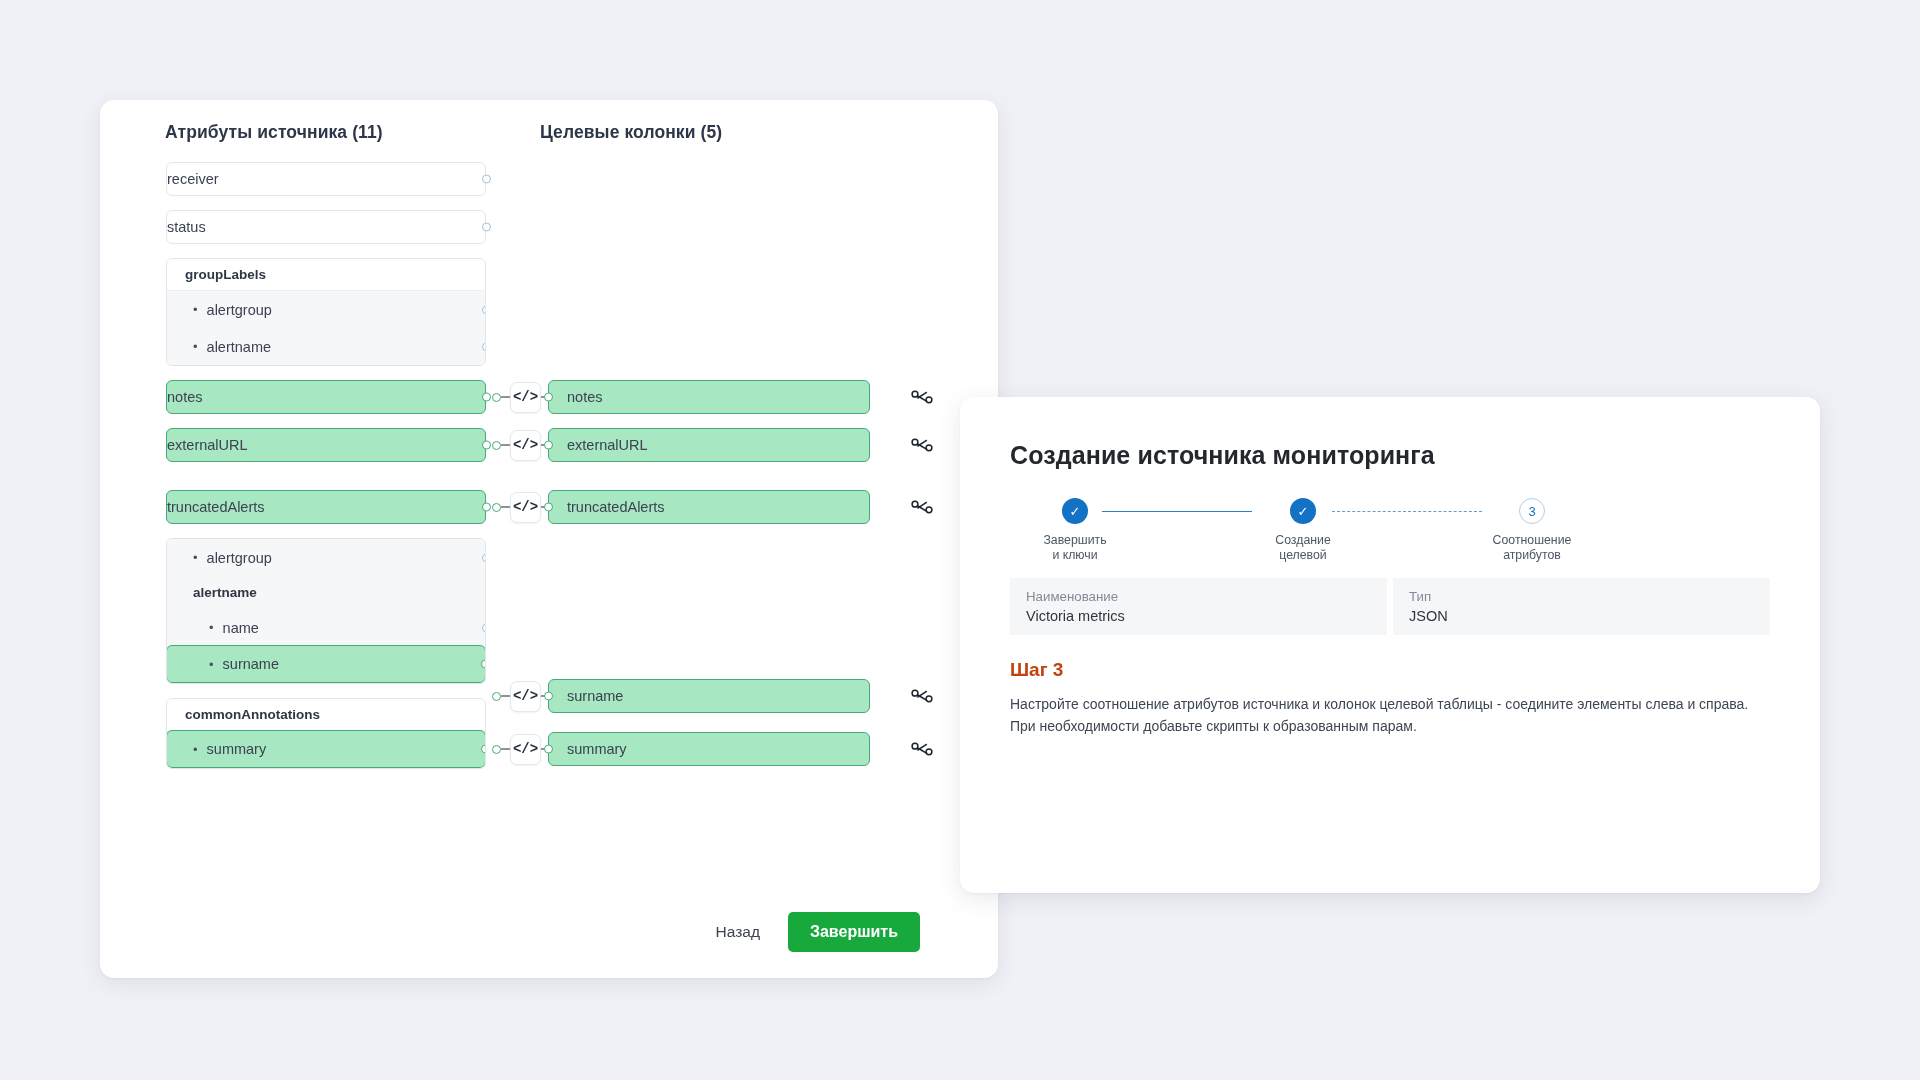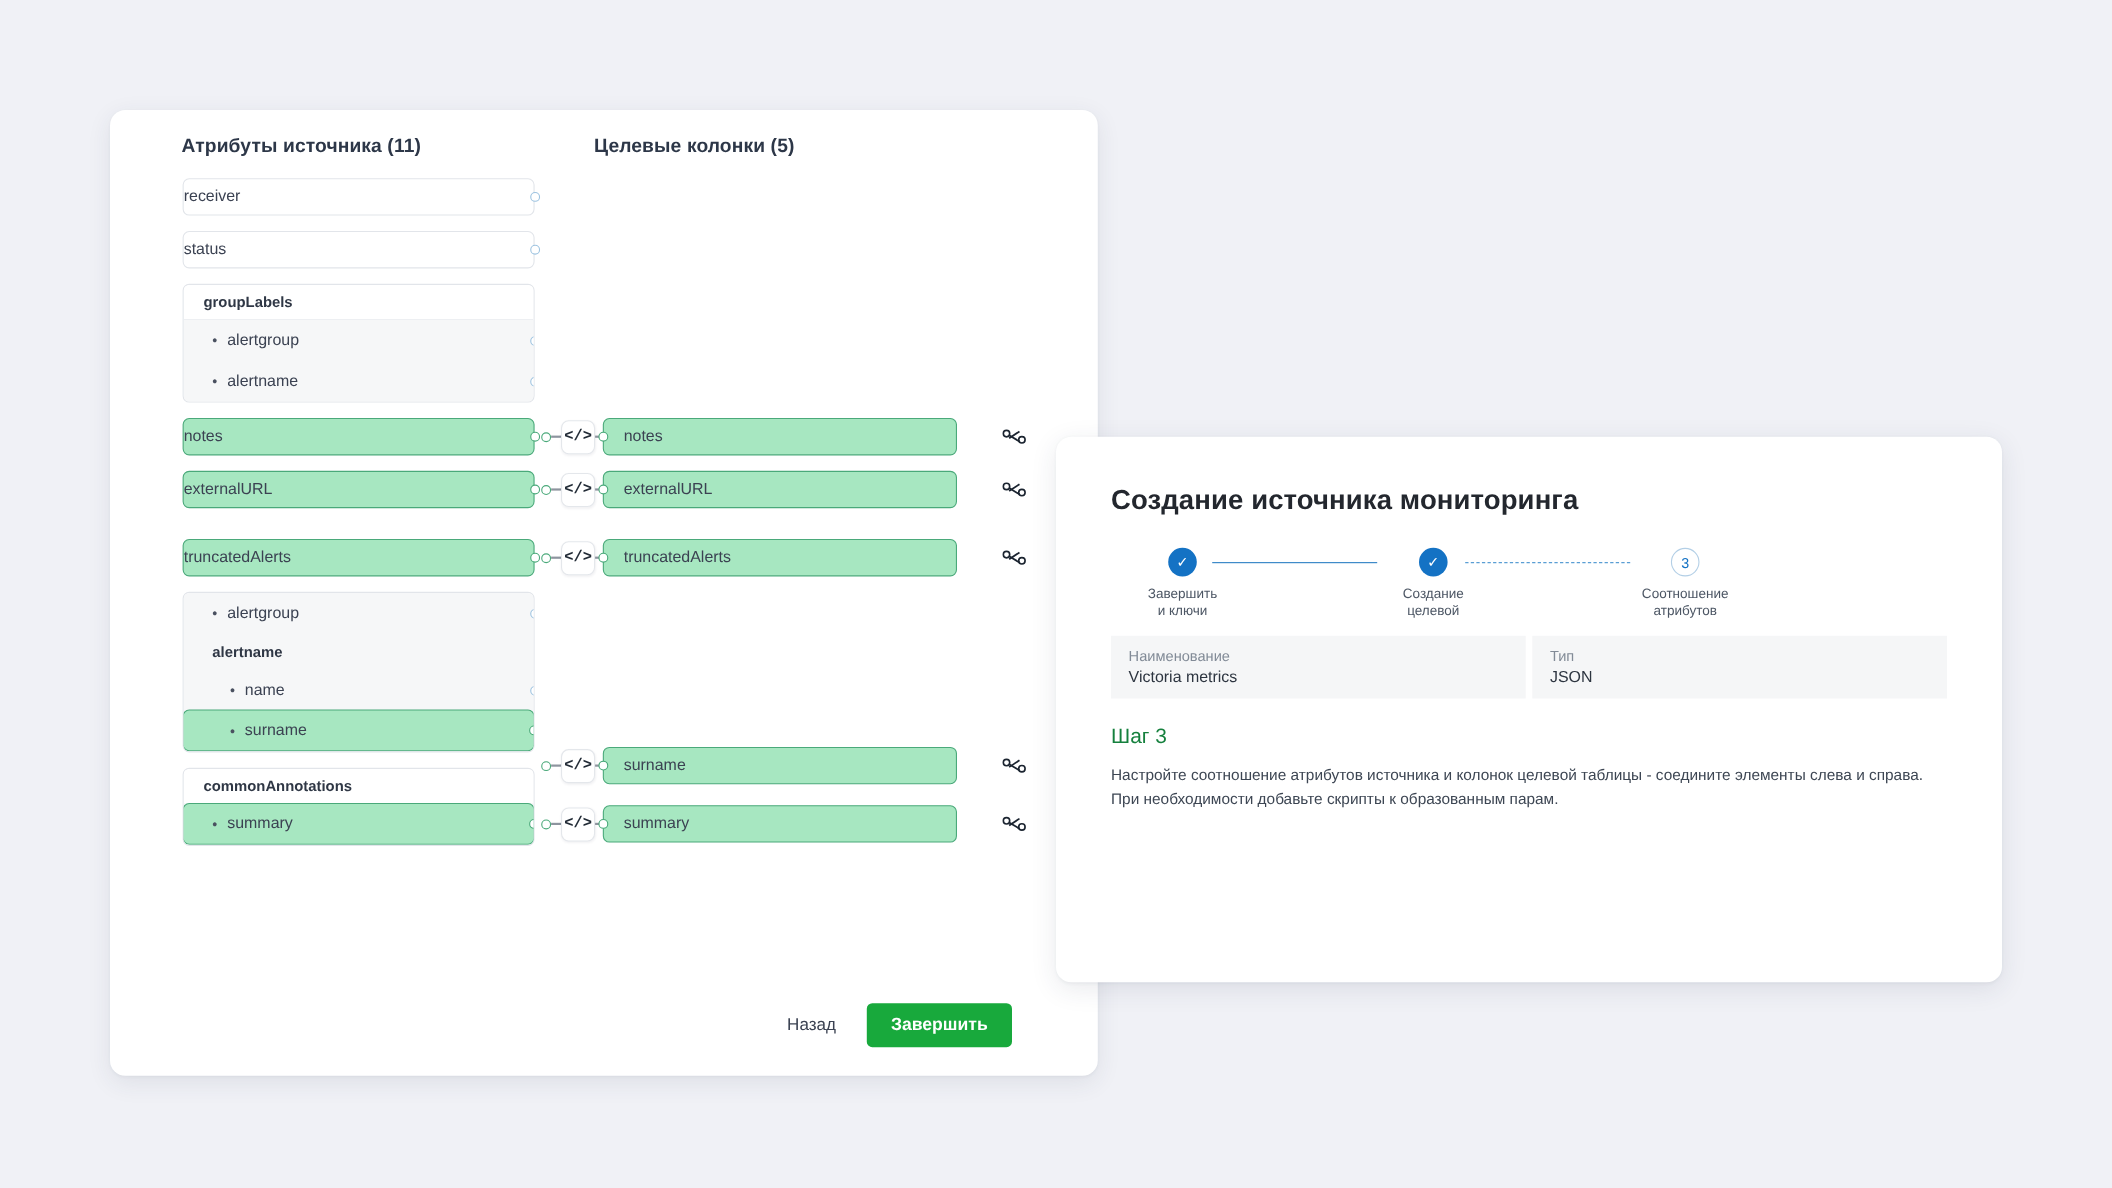--- a/index.html
+++ b/index.html
@@ -229,21 +229,21 @@
     flex: 1;
     background: #f5f6f7;
     padding: 11px 16px 14px 16px;
     height: 57px;
   }
   .info-field-label { font-size: 13.3px; color: #828b97; margin-bottom: 4px; }
   .info-field-value { font-size: 14.5px; color: #2d3540; }
 
   .step-heading {
     margin-top: 24px;
-    font-size: 19px; font-weight: 400; color: #15803d;
+    font-size: 19px; font-weight: 700; color: #c2410c;
   }
   .step-desc {
     margin-top: 12px;
     font-size: 14px; line-height: 22px; color: #3d4653;
     max-width: 740px;
   }
 </style>
 </head>
 <body>
 

